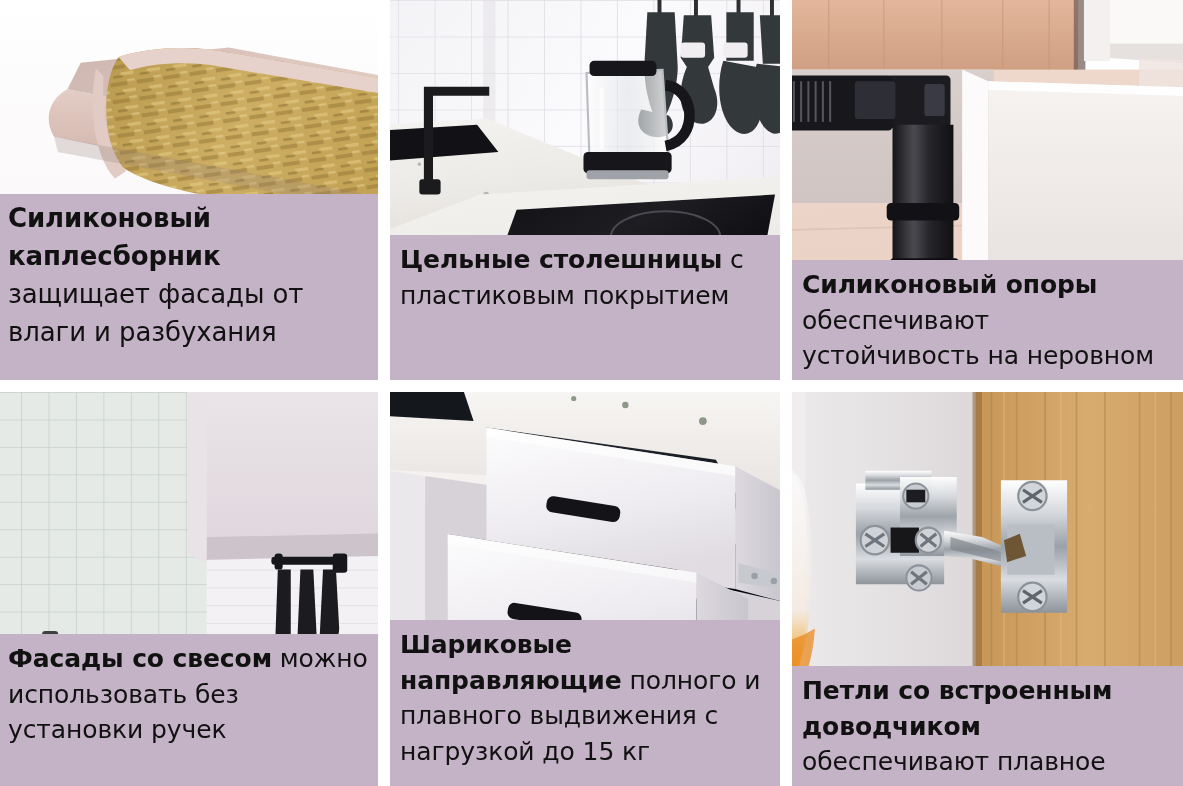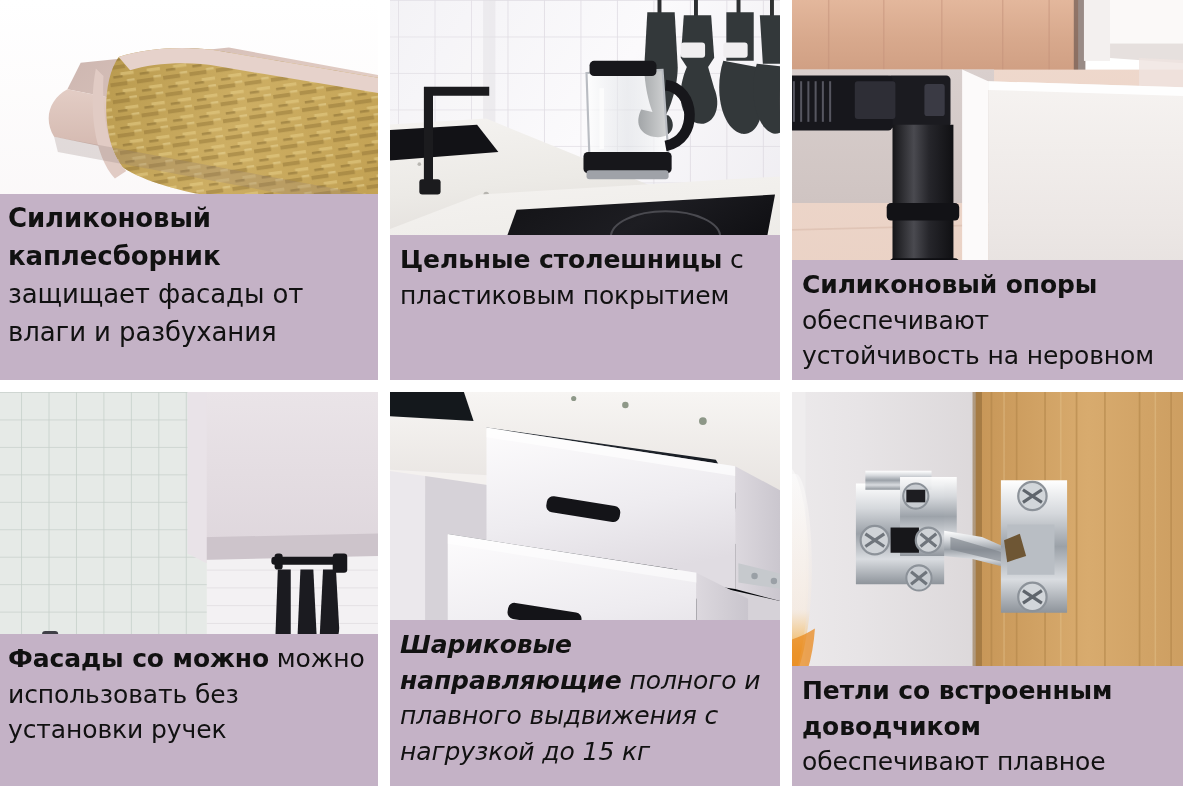--- a/index.html
+++ b/index.html
@@ -12,21 +12,21 @@
     position:relative;width:1183px;height:786px;background:#ffffff;
     display:grid;
     grid-template-columns:378px 12px 390px 12px 391px;
     grid-template-rows:380px 12px 394px;
   }
   .cell{position:relative;overflow:hidden;background:#fff;}
   .c1{grid-column:1;grid-row:1;}
   .c2{grid-column:3;grid-row:1;}
   .c3{grid-column:5;grid-row:1;}
   .c4{grid-column:1;grid-row:3;}
-  .c5{grid-column:3;grid-row:3;font-style:italic;}
+  .c5{grid-column:3;grid-row:3;}
   .c6{grid-column:5;grid-row:3;}
 
   .photo{position:absolute;left:0;top:0;right:0;bottom:0;overflow:hidden;}
   .photo svg{display:block;width:100%;height:100%;}
 
   .caption{
     position:absolute;left:0;right:0;bottom:0;
     background:#c4b2c6;
     color:#111111;
     box-sizing:border-box;
@@ -429,21 +429,21 @@
 
         <g>
           <rect x="206" y="168" width="40" height="44" rx="3" fill="#ffffff" opacity="0.45" stroke="#c9c5cc" stroke-width="1.2"></rect>
           <rect x="204" y="164" width="44" height="8" rx="2" fill="#1c1c20"></rect>
           <path d="M212 176 L212 206" stroke="#ffffff" stroke-width="3" opacity="0.8"></path>
           <path d="M246 176 C258 180 258 198 246 202" stroke="#2a2a30" stroke-width="3" fill="none"></path>
         </g>
       </svg>
     </div>
     <div class="caption cap-left">
-      <b>Фасады со можно</b><span> можно использовать без установки ручек</span>
+      <b>Фасады со свесом</b><span> можно использовать без установки ручек</span>
     </div>
   </div>
 
   <div class="cell c5">
     <div class="photo">
       <svg viewBox="0 0 390 244" preserveAspectRatio="xMidYMid slice">
         <defs>
           <linearGradient id="g5front" x1="0" y1="0" x2="0.3" y2="1">
             <stop offset="0" stop-color="#fdfcfd"></stop>
               <stop offset="0.6" stop-color="#eeecf0"></stop>

